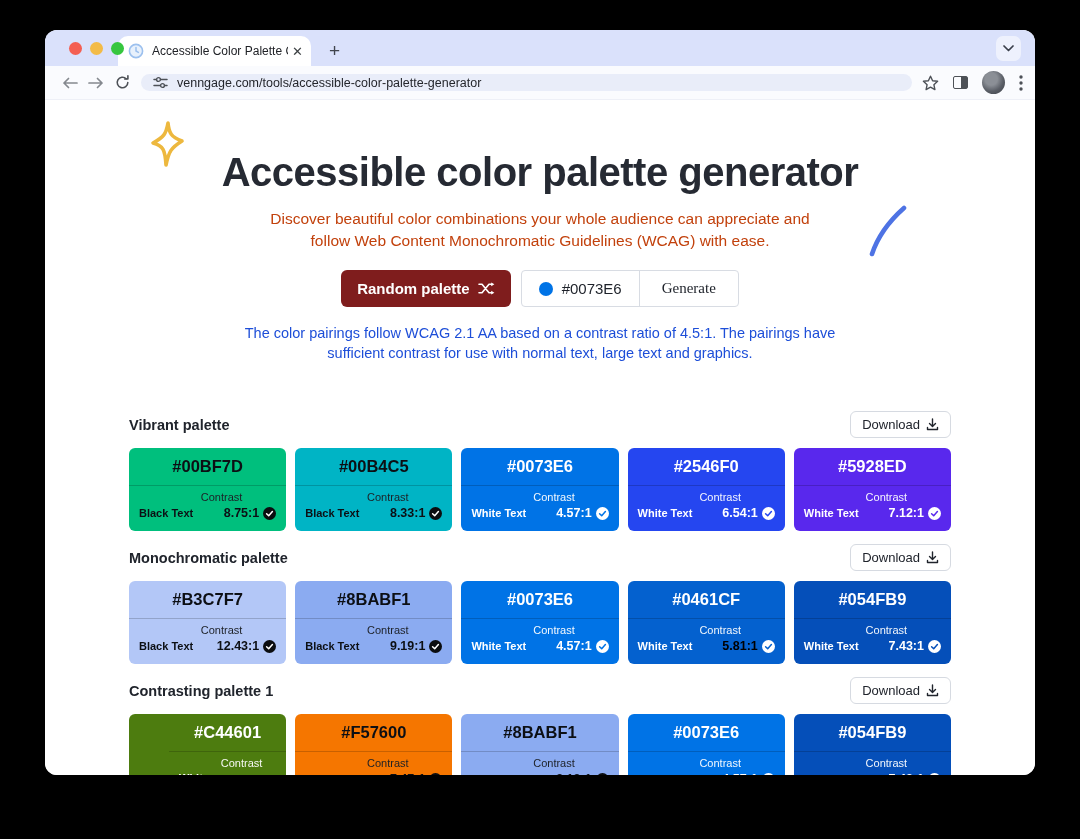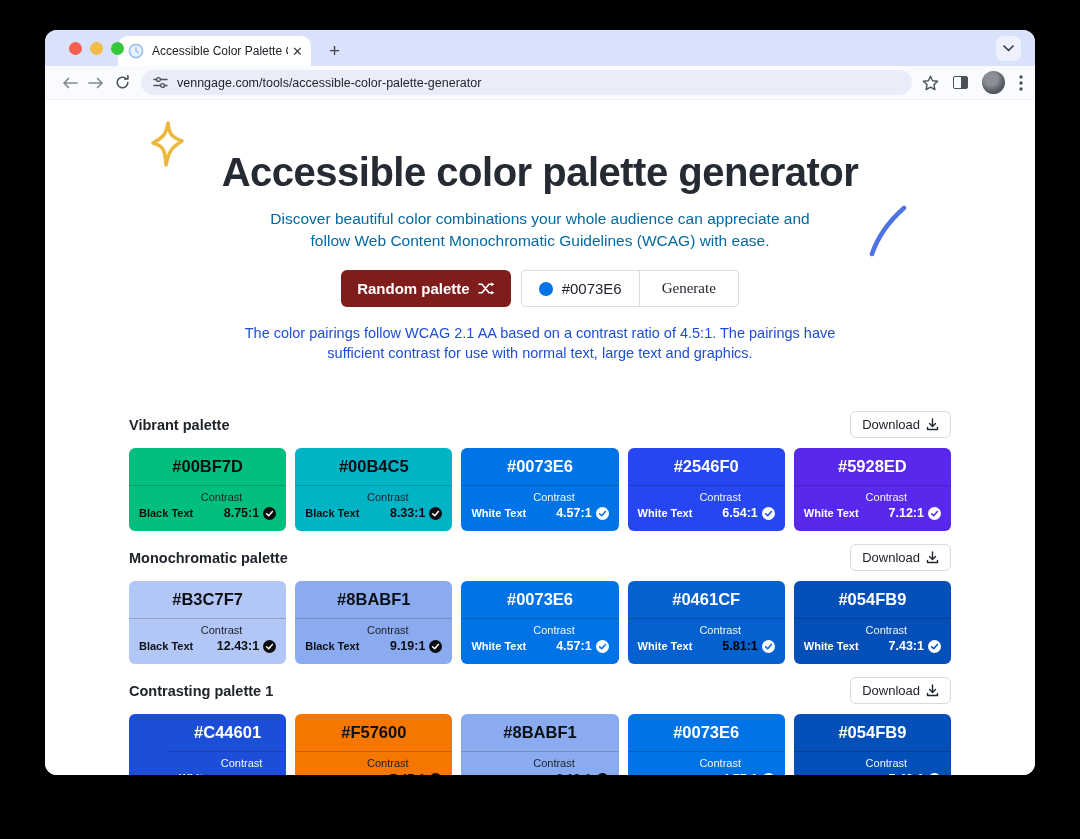--- a/index.html
+++ b/index.html
@@ -19,36 +19,36 @@
   .tab-title{ font-size:12px; color:#202227; margin-left:8px; white-space:nowrap; overflow:hidden; width:138px; }
   .tab-close{ font-size:13px; color:#3c4043; margin-left:4px; line-height:1; }
   .newtab{ font-size:19px; color:#41454e; margin:0 0 6px 18px; line-height:1; }
   .strip-chevron{ position:absolute; right:14px; top:6px; width:25px; height:25px; border-radius:7px;
     background:rgba(255,255,255,.55); display:flex; align-items:center; justify-content:center; }
   .strip-chevron svg{ display:block; }
 
   
   .toolbar{ height:34px; background:#fafbfe; display:flex; align-items:center; padding:0 12px; border-bottom:1px solid #eef0f7; }
   .nav-ic{ width:26px; display:flex; justify-content:center; align-items:center; }
-  .urlbar{ flex:1; height:25px; background:#e9edf9; border-radius:13px; margin:0 10px 0 6px;
+  .urlbar{ flex:1; height:17px; background:#e9edf9; border-radius:13px; margin:0 10px 0 6px;
     display:flex; align-items:center; padding:4px 12px; }
   .url-text{ font-size:12.5px; color:#24262c; margin-left:9px; white-space:nowrap; }
   .tool-right{ display:flex; align-items:center; gap:14px; }
   .sidebar-ic{ width:15px; height:13px; border:1.7px solid #4d5157; border-radius:2px; position:relative; }
   .sidebar-ic::after{ content:""; position:absolute; right:0; top:0; width:6px; height:100%; background:#4d5157; }
   .avatar{ width:23px; height:23px; border-radius:50%;
     background:radial-gradient(circle at 40% 35%, #8b8f96 0 30%, #5a5e66 60%, #3c3f46 100%); }
 
   
   .content{ position:relative; height:675px; background:#fff; overflow:hidden; }
   .sparkle{ position:absolute; left:103px; top:20px; }
   .bluestroke{ position:absolute; right:128px; top:105px; }
 
   h1{ margin-top:50px; text-align:center; font-size:40px; letter-spacing:-.5px; color:#262a33; font-weight:700; }
-  .subtitle{ margin-top:13px; text-align:center; font-size:15.5px; line-height:22px; color:#0369a1; }
+  .subtitle{ margin-top:13px; text-align:center; font-size:15.5px; line-height:22px; color:#c2410c; }
 
   .controls{ margin-top:18px; display:flex; justify-content:center; align-items:center; gap:10px; }
   .btn-random{ height:37px; border:none; border-radius:6px; color:#fff; font-size:15px; font-weight:700;
     padding:0 16px; display:flex; align-items:center; gap:8px; font-family:inherit; cursor:pointer; }
   .gen-group{ height:37px; background:#fff; border:1px solid #d8dce3; border-radius:4px; display:flex; align-items:stretch; }
   .color-field{ display:flex; align-items:center; gap:9px; padding:0 17px; }
   .color-dot{ width:14px; height:14px; border-radius:50%; }
   .color-hex{ font-size:15px; color:#1d2129; }
   .gen-divider{ width:1px; background:#d8dce3; }
   .btn-generate{ border:none; background:transparent; font-size:15px; color:#1d2129; padding:0 22px; font-family:Liberation Serif, serif; cursor:pointer; }
@@ -368,21 +368,21 @@
             <span class="section-title">Contrasting palette 1</span>
             <button class="download-btn">
               <span>Download</span>
               <svg width="13" height="13" viewBox="0 0 13 13">
                 <path d="M6.5 1 V8 M3.5 5.5 L6.5 8.5 L9.5 5.5" fill="none" stroke="#20242c" stroke-width="1.4" stroke-linecap="round" stroke-linejoin="round"></path>
                 <path d="M1.5 9.5 V11.5 H11.5 V9.5" fill="none" stroke="#20242c" stroke-width="1.4" stroke-linecap="round" stroke-linejoin="round"></path>
               </svg>
             </button>
           </div>
           <div class="cards">
-            <div class="card" style="background: #1d4ed8; padding-left: 40px;">
+            <div class="card" style="background: #4d7c0f; padding-left: 40px;">
               <div class="hex" style="color:#ffffff">#C44601</div>
               <div class="contrast">
                 <div class="c-label" style="color:rgba(255,255,255,.95)">Contrast</div>
                 <div class="c-row">
                   <span class="t-label" style="color:#ffffff">White Text</span>
                   <span class="ratio-wrap">
                     <span class="ratio" style="color:#ffffff">4.97:1</span>
                     <svg width="13" height="13" viewBox="0 0 13 13">
                       <circle cx="6.5" cy="6.5" r="6.5" fill="#fff"></circle>
                       <path d="M3.6 6.7 L5.7 8.8 L9.4 4.6" fill="none" stroke="#C44601" stroke-width="1.5" stroke-linecap="round" stroke-linejoin="round"></path>

